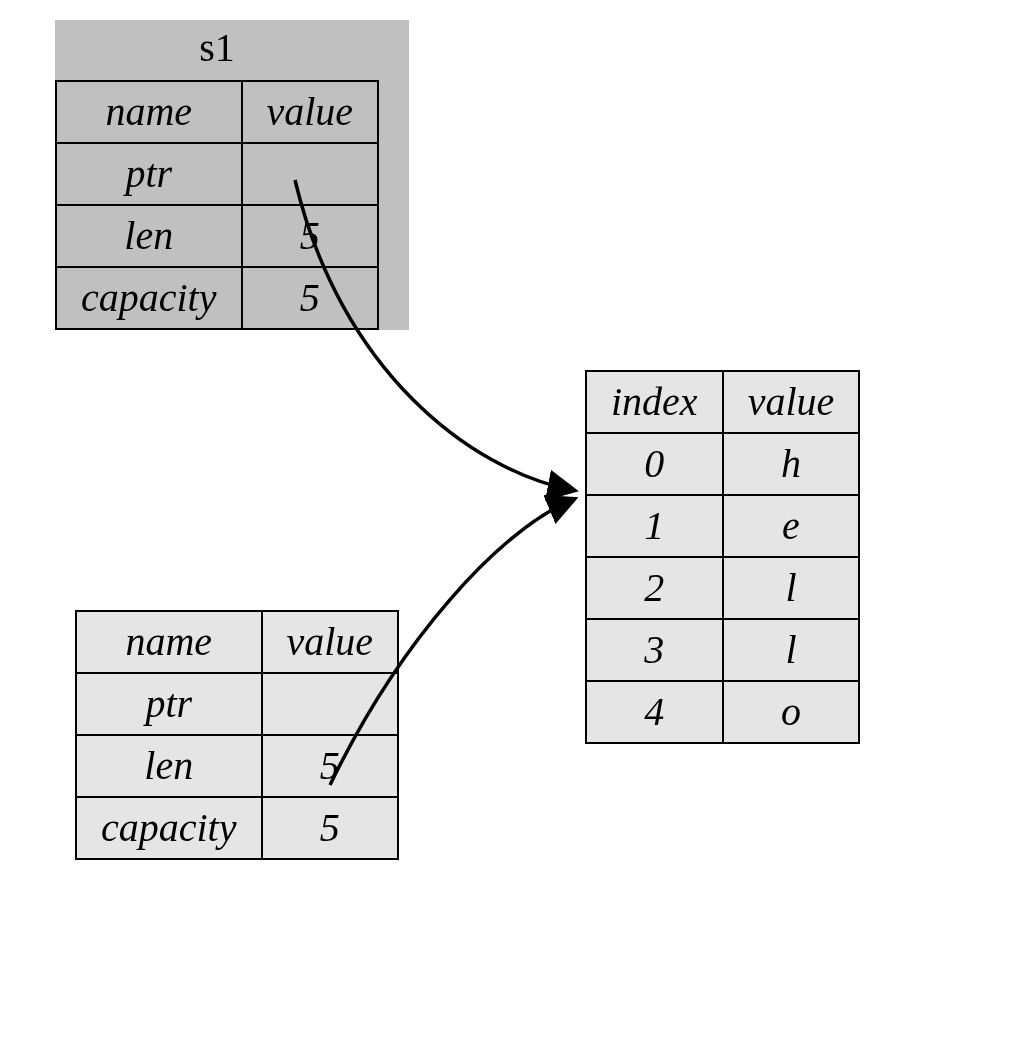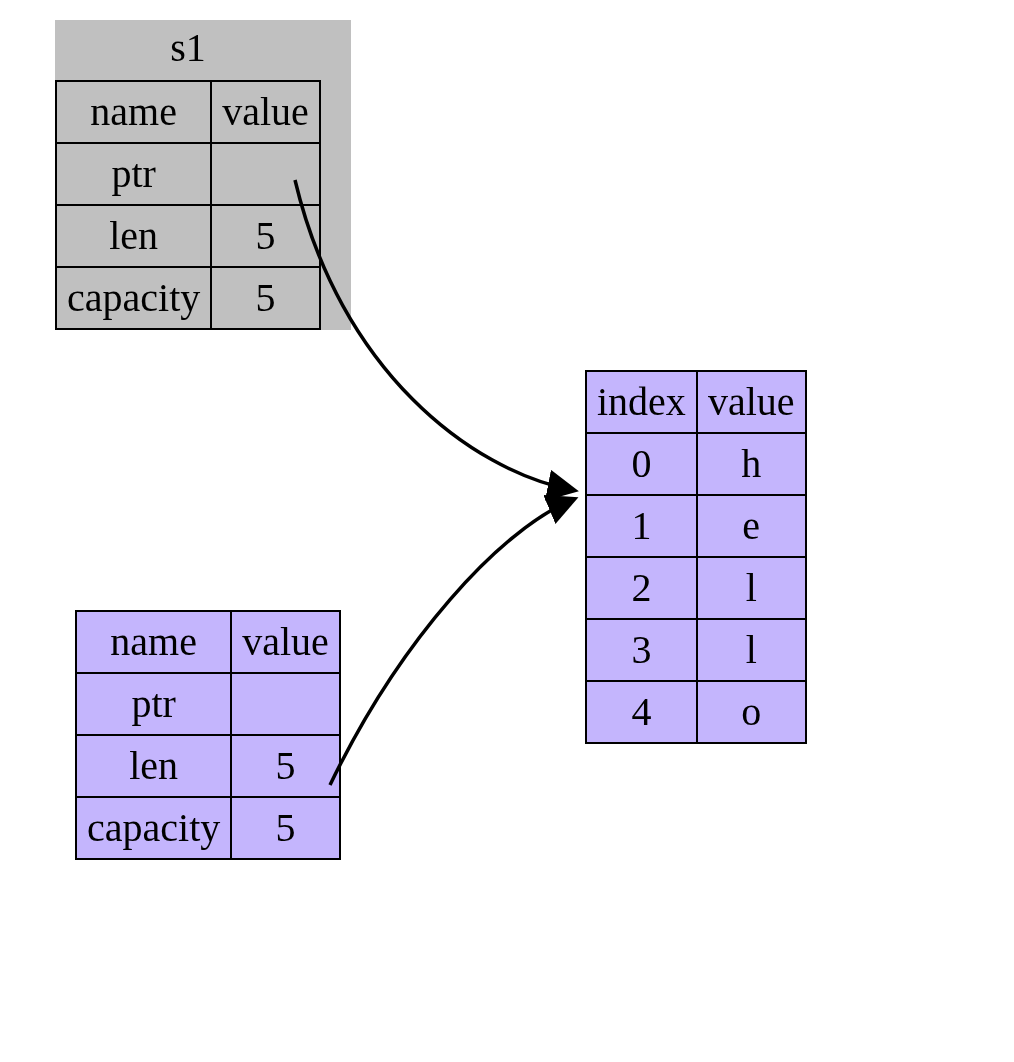--- a/index.html
+++ b/index.html
@@ -21,32 +21,33 @@
     position: absolute;
   }
   .title {
     text-align: center;
     font-size: 40px;
     line-height: 1.2;
     margin-bottom: 6px;
   }
   table.struct {
     border-collapse: collapse;
-    background: #c4b5fd;
+    background: #e5e5e5;
   }
   table.struct td, table.struct th {
     border: 2.5px solid #000;
     font-weight: normal;
     text-align: center;
-    padding: 4px 10px;
+    padding: 4px 24px;
     font-size: 40px;
     line-height: 1.3;
     min-width: 90px;
     height: 58px;
     box-sizing: border-box;
+    font-style: italic;
   }
   
   .grey .title,
   .grey table.struct,
   .grey table.struct td,
   .grey table.struct th {
     background: #c0c0c0;
   }
   .grey .title {
     padding: 4px 0 2px 0;

